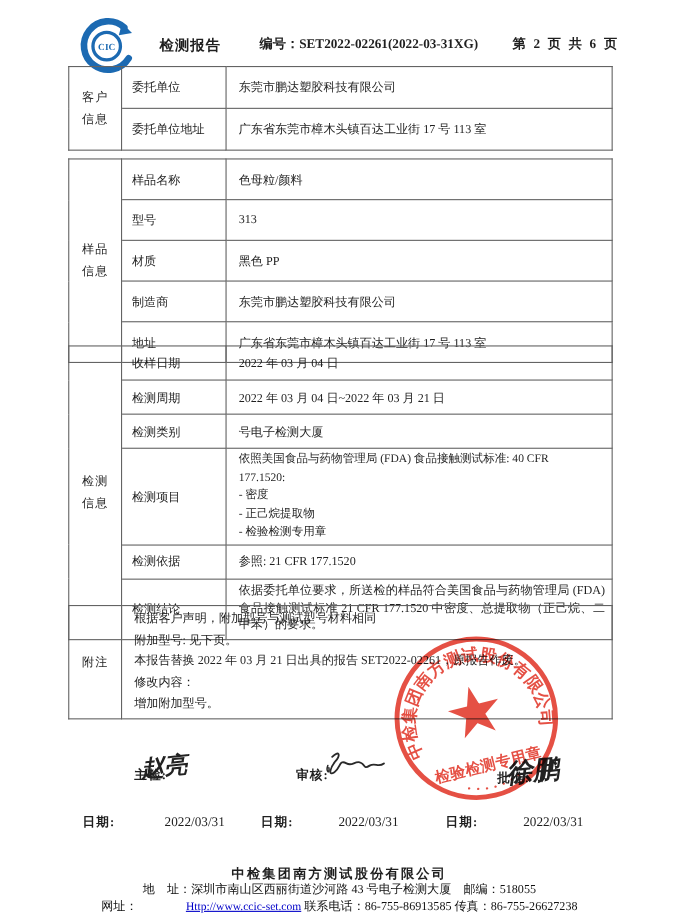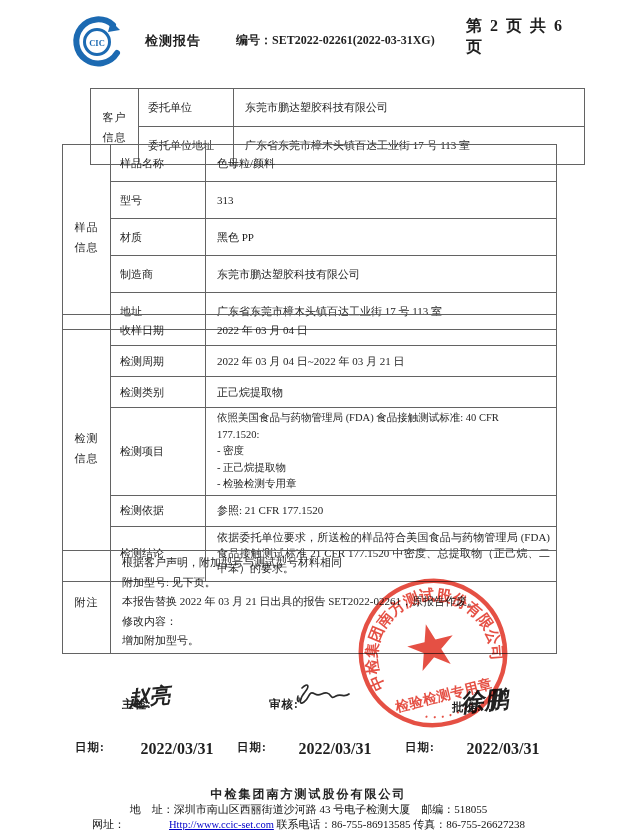--- a/index.html
+++ b/index.html
@@ -5,52 +5,52 @@
   html,body{margin:0;padding:0;background:#ffffff;}
   .page{
     position:relative;width:617px;height:840px;background:#ffffff;overflow:hidden;
     font-family:"Liberation Serif","DejaVu Serif",serif;color:#1f1f1f;
   }
   
   .hdr{position:absolute;left:0;top:0;width:565px;height:72px;}
   .logo{position:absolute;left:67px;top:15px;width:62px;height:54px;}
   .hdr-title{position:absolute;left:145px;top:32px;font-size:13px;font-weight:bold;letter-spacing:1px;}
   .hdr-no{position:absolute;left:236px;top:32px;font-size:12px;font-weight:bold;}
-  .hdr-page{position:absolute;left:466px;top:16px;font-size:16px;font-weight:bold;letter-spacing:2px;}
+  .hdr-page{position:absolute;left:466px;top:32px;font-size:12px;font-weight:bold;letter-spacing:2px;}
   
   .tbl{position:absolute;left:62px;width:495px;border-collapse:collapse;table-layout:fixed;
        font-size:11px;}
   .tbl td{border:1px solid #636363;padding:2px 6px;vertical-align:middle;}
   .tbl{border:1px solid #454545;}
   .c1{width:48px;} .c2{width:95px;}
   td.sec{text-align:center;padding:2px 10px;line-height:20px;letter-spacing:1px;}
   td.lbl{padding-left:9px;}
   td.val{padding-left:11px;}
-  .t1{top:88px;margin-left:28px;}  .t1 td{height:33px;}
+  .t1{top:60px;}  .t1 td{height:33px;}
   .t2{top:144px;} .t2 td{height:32px;}
   .t3{top:314px;}
   .r-s td{height:26px;}
   .r-items td{height:82px;}
   .r-concl td{height:50px;}
   .multiline div{line-height:16.5px;}
   .items-cell{font-size:10.5px;}
   .concl-cell{line-height:15.5px;text-align:justify;padding-top:4px;padding-bottom:4px;}
   .t4{top:550px;}
   .notes-cell{vertical-align:top;padding-top:5px;}
   .notes-cell div{line-height:19.5px;}
   
   .stamp{position:absolute;left:354px;top:574px;width:158px;height:158px;
          mix-blend-mode:multiply;opacity:0.92;pointer-events:none;}
   
   .sig-label{position:absolute;font-size:11.5px;font-weight:bold;letter-spacing:1px;margin-left:47px;}
   .sig-name{position:absolute;font-size:21px;font-weight:bold;font-style:italic;
             font-family:"DejaVu Sans",sans-serif;transform:rotate(-6deg);color:#222;}
   .sig-scribble{position:absolute;}
   .date-label{position:absolute;font-size:11.5px;font-weight:bold;letter-spacing:1px;}
-  .date-val{position:absolute;font-size:16px;font-weight:bold;}
+  .date-val{position:absolute;font-size:12px;}
   
   .ftr{position:absolute;left:0;bottom:8px;width:617px;text-align:center;}
   .ftr-company{font-size:12px;font-weight:bold;letter-spacing:2px;line-height:16px;}
   .ftr-line{font-size:11px;line-height:15px;color:#111;}
   .ftr-link{color:#0000c8;text-decoration:underline;font-family:Liberation Serif, serif;font-size:10.5px;padding-left:44px;}
 </style>
 </head>
 <body>
 
 <div class="page">
@@ -128,21 +128,21 @@
       <td class="sec" rowspan="6">检测信息</td>
       <td class="lbl">收样日期</td>
       <td class="val">2022 年 03 月 04 日</td>
     </tr>
     <tr class="r-s">
       <td class="lbl">检测周期</td>
       <td class="val">2022 年 03 月 04 日~2022 年 03 月 21 日</td>
     </tr>
     <tr class="r-s">
       <td class="lbl">检测类别</td>
-      <td class="val">正己烷提取物</td>
+      <td class="val">号电子检测大厦</td>
     </tr>
     <tr class="r-items">
       <td class="lbl">检测项目</td>
       <td class="val multiline items-cell">
         <div>依照美国食品与药物管理局 (FDA) 食品接触测试标准: 40 CFR</div>
         <div>177.1520:</div>
         <div>- 密度</div>
         <div>- 正己烷提取物</div>
         <div>- 检验检测专用章</div>
       </td>

